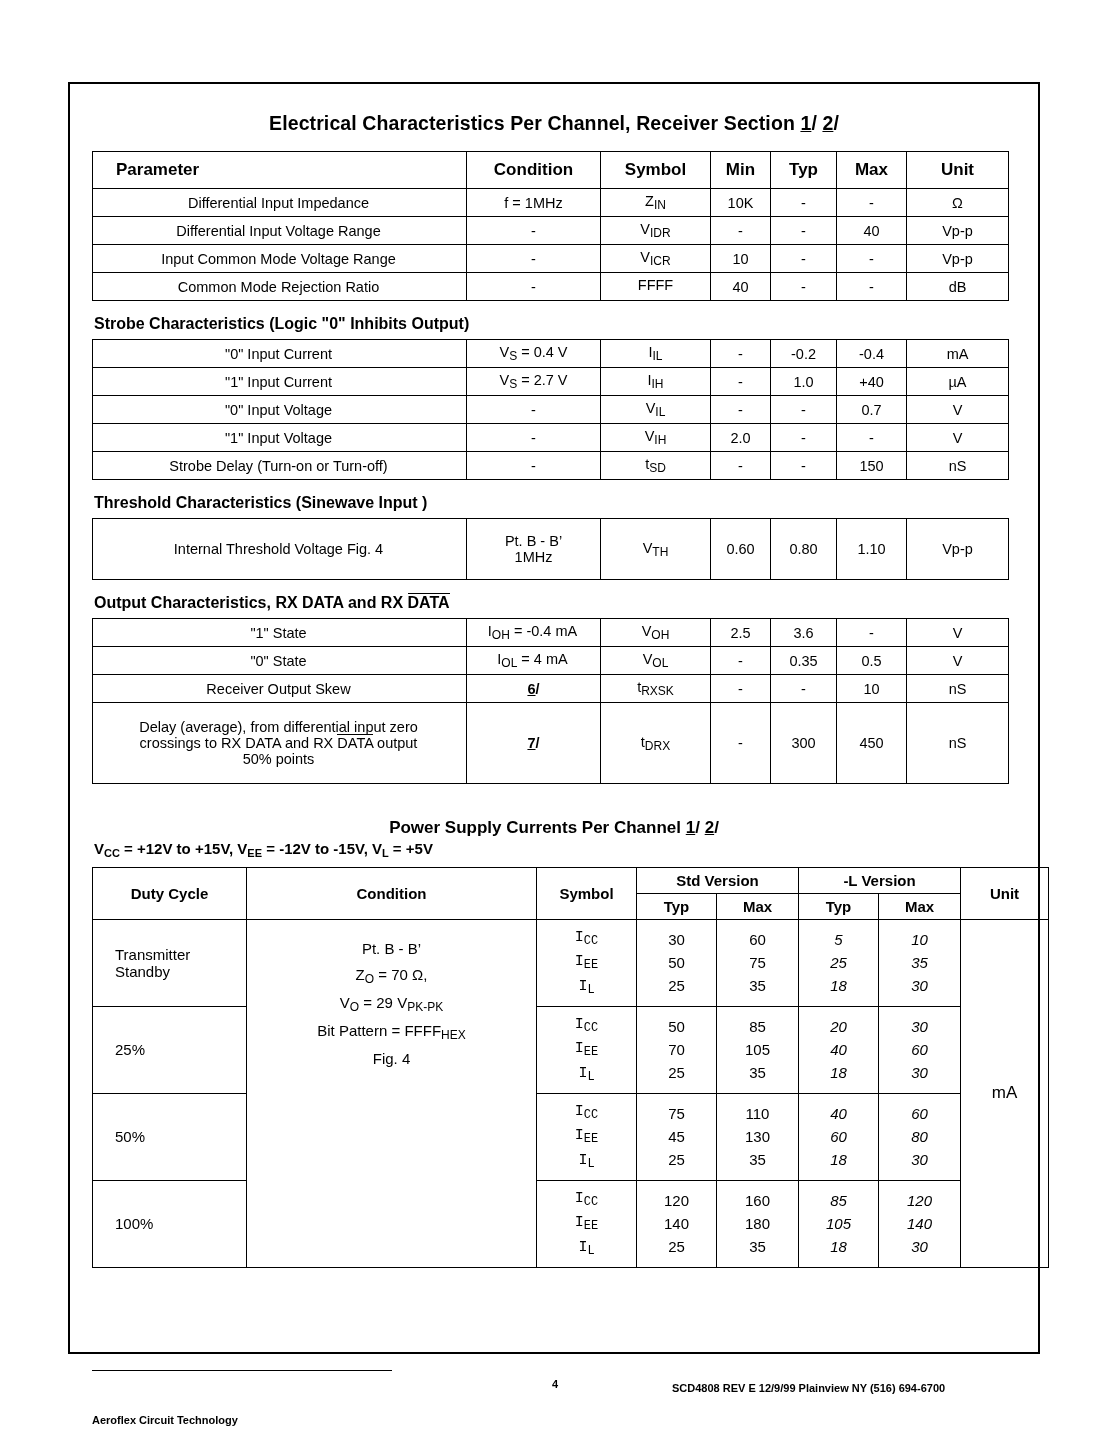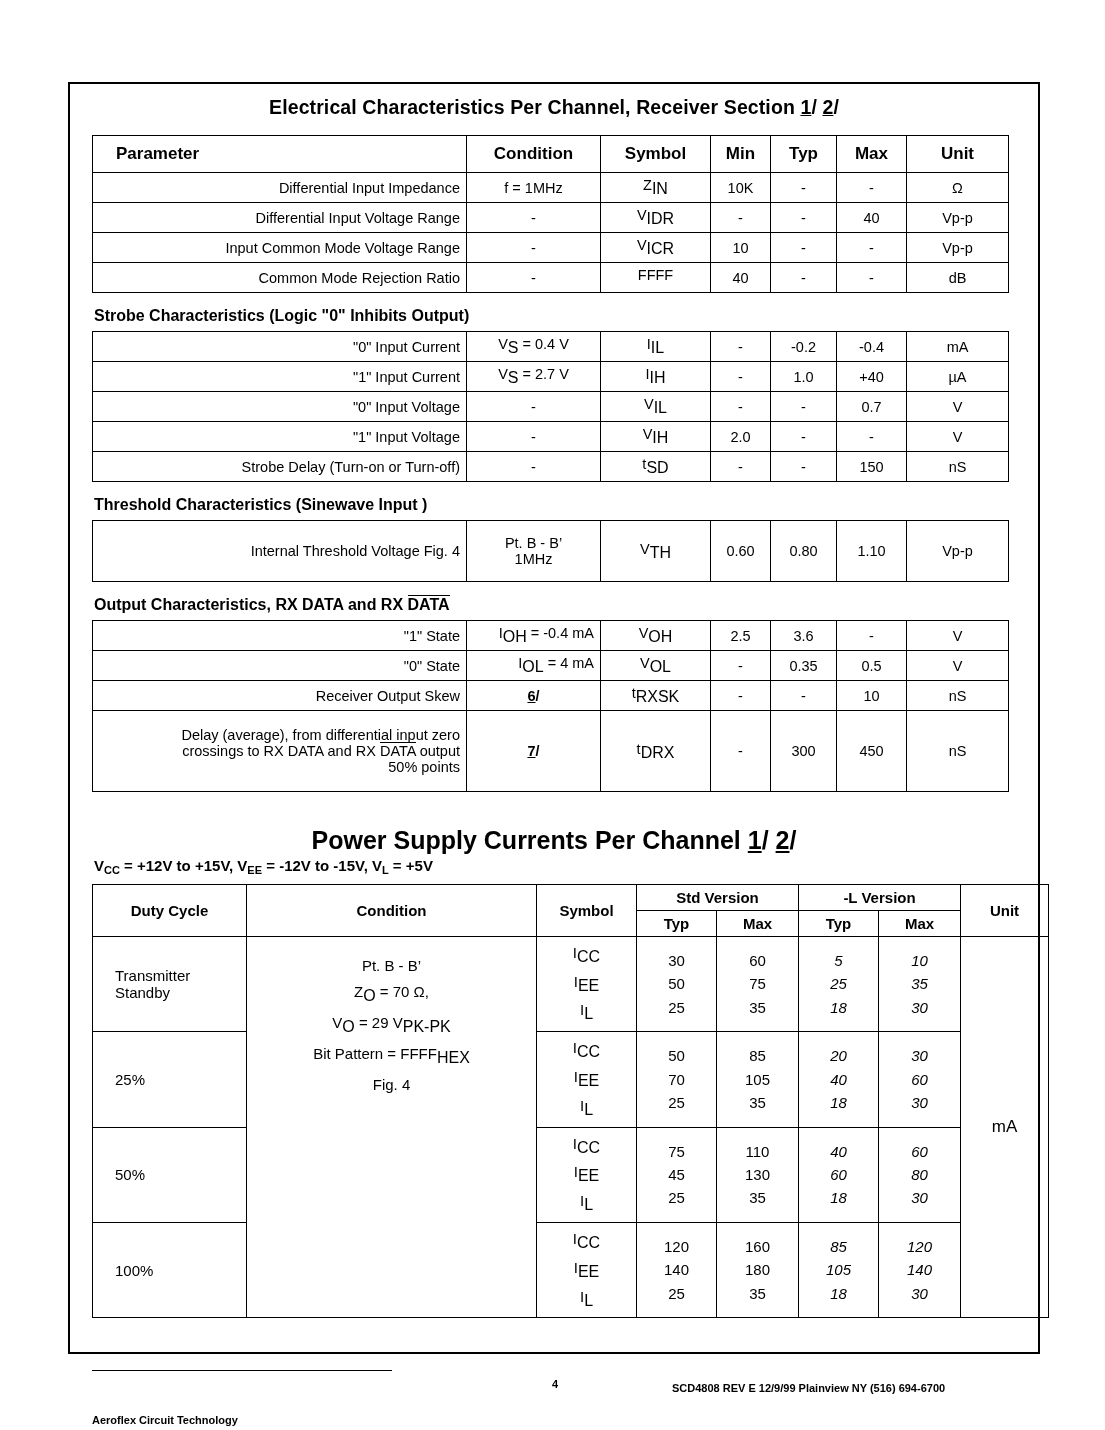--- a/index.html
+++ b/index.html
@@ -23,21 +23,21 @@
   }
   .content{
     position:absolute;
     left:92px;top:96px;
     width:924px;
   }
   h1.sec-title{
     font-size:19.5px;
     font-weight:bold;
     text-align:center;
-    margin:0 0 16px 0;
+    margin:16px 0 16px 0;
     letter-spacing:0.1px;
   }
   h1.sec-title .u{ text-decoration:underline; }
   h2.sub-title{
     font-size:16px;
     font-weight:bold;
     margin:14px 0 6px 2px;
   }
   h2.sub-title .ovl{ border-top:1.6px solid #000; padding-top:0px;}
   table{
@@ -51,50 +51,50 @@
     font-size:14.5px;
     vertical-align:middle;
   }
   .hdr td{
     font-weight:bold;
     font-size:17px;
     text-align:center;
     padding:8px 4px;
   }
   .hdr td.left{ text-align:left; padding-left:23px;}
-  td.p{ text-align:right; padding-left:4px;}
+  td.p{ text-align:center; padding-left:4px;}
   td.c{ text-align:center;}
-  sub{ font-size:16px; vertical-align:-0.25em;}
+  sub{ font-size:12px; vertical-align:-0.25em;}
   .u{ text-decoration:underline;}
   .ovl{ border-top:1.6px solid #000;}
 
   
   col.param{width:374px;}
   col.cond{width:134px;}
   col.sym{width:110px;}
   col.min{width:60px;}
   col.typ{width:66px;}
   col.max{width:70px;}
   col.unit{width:102px;}
 
   
   h1.ps-title{
-    font-size:25px;font-weight:bold;text-align:center;margin:34px 0 2px 0;
+    font-size:17px;font-weight:bold;text-align:center;margin:34px 0 2px 0;
   }
   .ps-sub{
     font-size:15px;font-weight:bold;margin:2px 0 8px 2px;
   }
   .ps-sub sub{font-size:11px;}
   table.ps{width:916px;}
   table.ps td{font-size:15px;}
   .ps-h{font-weight:bold;font-size:17px;text-align:center;}
   .ps-sh{font-weight:bold;font-size:16px;text-align:center;}
   .val{ text-align:center; font-size:15px; line-height:1.55;}
   .val.it{ font-style:italic;}
-  .symcell{ text-align:center; font-size:15px; line-height:1.55;}
+  .symcell{ text-align:center; font-size:15px; line-height:1.55;font-family:Liberation Mono, monospace;}
   .condcell{ text-align:center; font-size:15px; line-height:1.75;}
   .dc{ text-align:left; padding-left:22px; font-size:15px;}
 
   
   .footer{
     position:absolute;
     left:92px;
     top:1378px;
     width:924px;
     font-size:11px;

